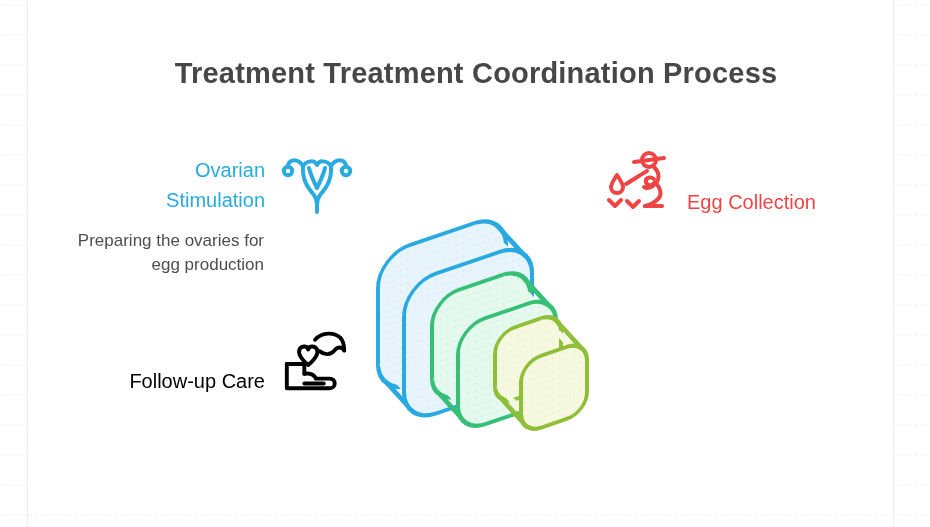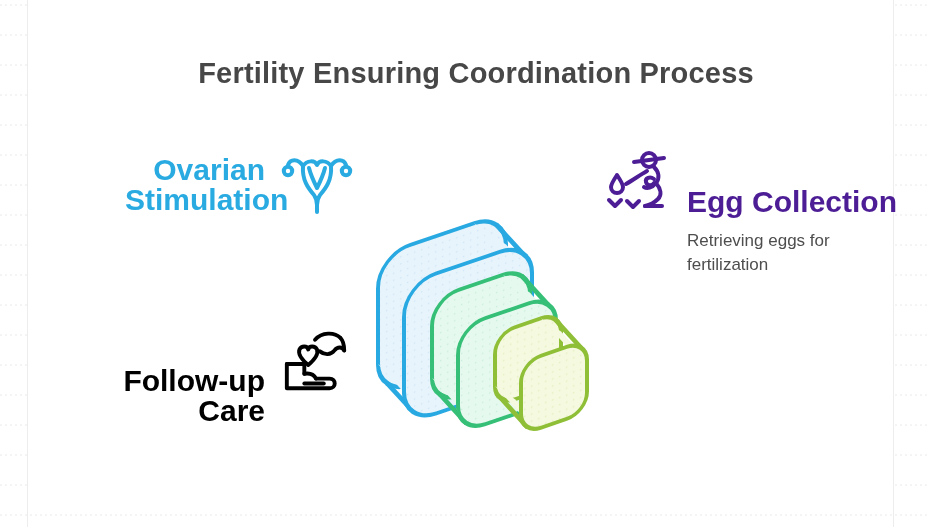--- a/index.html
+++ b/index.html
@@ -2,24 +2,24 @@
 <html><head>
 <meta charset="utf-8">
 <style>
   html,body{margin:0;padding:0;background:#fff;}
   .stage{position:relative;width:930px;height:527px;background:#fff;overflow:hidden;
          font-family:"Liberation Sans",sans-serif;}
   svg{display:block;}
   .bg{position:absolute;left:0;top:0;z-index:0;}
   .title{position:absolute;left:22px;right:0;top:57px;margin:0;text-align:center;
          font-size:29px;font-weight:bold;color:#474747;letter-spacing:.2px;z-index:3;}
-  .hd{position:absolute;font-size:30px;line-height:30px;font-weight:700;z-index:3;}
+  .hd{position:absolute;font-size:20px;line-height:30px;font-weight:400;z-index:3;}
   .desc{position:absolute;font-size:17px;line-height:24px;color:#4E4E4E;z-index:3;margin:0;}
   .ar{text-align:right;}
-  .c-blue{color:#29ABE2;} .c-green{color:#4c1d95;} .c-olive{color:#000000;}
+  .c-blue{color:#29ABE2;} .c-green{color:#ef4444;} .c-olive{color:#000000;}
   .icon{position:absolute;z-index:3;}
   .icon svg{stroke:currentColor;fill:none;stroke-width:4;stroke-linecap:round;stroke-linejoin:round;}
   #s1h{top:155px;right:665px;width:140px;}
   #s1i{left:281px;top:147px;}
   #s1d{top:229px;right:666px;width:215px;}
   #s2i{left:604px;top:146px;}
   #s2h{left:687px;top:187px;width:220px;}
   #s2d{left:687px;top:229px;width:172px;}
   #s3h{top:366px;right:665px;width:190px;}
   #s3i{left:281px;top:329px;}
@@ -48,51 +48,51 @@
       <line x1="0" y1="395" x2="930" y2="395" stroke="#EAEAEA" stroke-width="1" stroke-dasharray="2 3"></line>
       <line x1="0" y1="425" x2="930" y2="425" stroke="#EAEAEA" stroke-width="1" stroke-dasharray="2 3"></line>
       <line x1="0" y1="455" x2="930" y2="455" stroke="#EAEAEA" stroke-width="1" stroke-dasharray="2 3"></line>
       <line x1="0" y1="485" x2="930" y2="485" stroke="#EAEAEA" stroke-width="1" stroke-dasharray="2 3"></line>
       <line x1="0" y1="515" x2="930" y2="515" stroke="#EAEAEA" stroke-width="1" stroke-dasharray="2 3"></line>
       <line x1="27.5" y1="0" x2="27.5" y2="527" stroke="#EDEDED" stroke-width="1"></line>
       <line x1="893.5" y1="0" x2="893.5" y2="527" stroke="#EDEDED" stroke-width="1"></line>
       <rect x="28" y="0" width="865" height="514" fill="#FFFFFF"></rect>
     </svg>
 
-  <h1 class="title">Fertility Ensuring Coordination Process</h1>
+  <h1 class="title">Treatment Treatment Coordination Process</h1>
 
   <div id="s1h" class="hd c-blue ar">Ovarian Stimulation</div>
   <span id="s1i" class="icon c-blue">
     <svg width="72" height="72" viewBox="0 0 72 72">
       <path d="M 36,18 C 34,13 26,13 22,19 C 21,33 27,41 33,48 C 35,51 36,54 36,58 C 36,54 37,51 39,48 C 45,41 51,33 50,19 C 46,13 38,13 36,18 Z"></path>
       <path d="M 28,21 C 30,29 33,35 36,41 C 39,35 42,29 44,21"></path>
       <path d="M 22,19 C 17,11 9,12 7,18"></path>
       <circle cx="7" cy="24" r="4.2"></circle>
       <path d="M 50,19 C 55,11 63,12 65,18"></path>
       <circle cx="65" cy="24" r="4.2"></circle>
       <path d="M 36,58 L 36,65"></path>
     </svg>
   </span>
+  <p id="s1d" class="desc ar">Preparing the ovaries for egg production</p>
 
   <span id="s2i" class="icon c-green">
     <svg width="72" height="72" viewBox="0 0 72 72">
       <circle cx="45" cy="14" r="7"></circle>
       <path d="M 30,16 L 60,12"></path>
       <path d="M 50,21 C 55,26 56,32 52,37 C 48,42 43,43 40,41"></path>
       <path d="M 43,25 C 36,29 29,34 22,38"></path>
       <path d="M 50,33 C 46,30 41,32 42,36 C 43,40 48,40 50,37"></path>
       <path d="M 52,37 C 57,43 58,49 54,53 C 50,57 46,59 41,60"></path>
       <path d="M 41,60 L 58,60"></path>
       <path d="M 13,29 C 9,35 7,38 7,41 A 6,6 0 0 0 19,41 C 19,38 17,35 13,29 Z"></path>
       <path d="M 5,54 L 11,60 L 17,54"></path>
       <path d="M 23,55 L 29,61 L 35,55"></path>
     </svg>
   </span>
   <div id="s2h" class="hd c-green">Egg Collection</div>
-  <p id="s2d" class="desc">Retrieving eggs for fertilization</p>
 
   <div id="s3h" class="hd c-olive ar">Follow-up Care</div>
   <span id="s3i" class="icon c-olive">
     <svg width="70" height="70" viewBox="0 0 72 72">
       <path d="M 6,36 L 24,36 L 24,46"></path>
       <path d="M 6,36 L 6,61 L 50,61 C 57,61 57,51 50,51 L 36,51"></path>
       <path d="M 24,46 C 30,45 34,47 36,51"></path>
       <path d="M 24,56 L 44,56"></path>
       <path d="M 28,37 C 21,31 17,26 19,21 C 21,17 27,17 28,21 C 29,17 35,17 37,21 C 39,26 35,31 28,37 Z"></path>
       <path d="M 35,11 C 42,3 55,3 61,9"></path>

